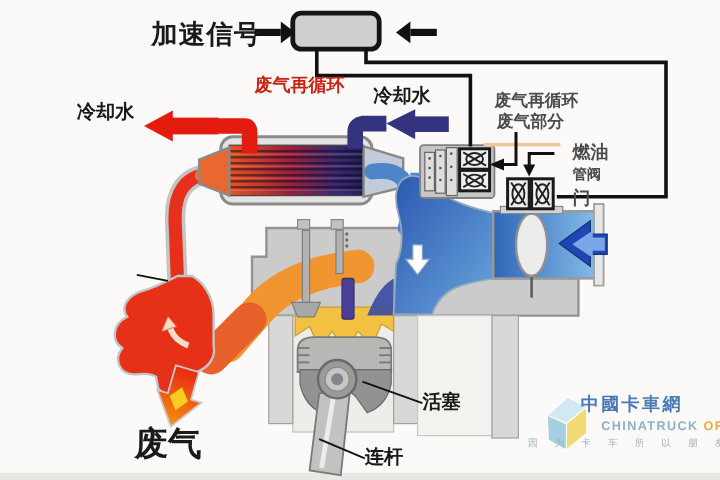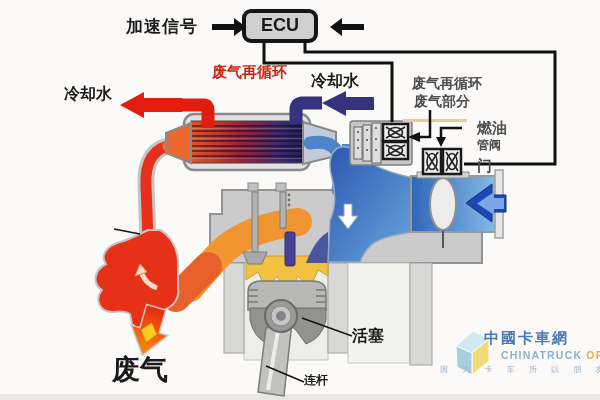--- a/index.html
+++ b/index.html
@@ -246,33 +246,32 @@
     <line x1="304" y1="382" x2="266" y2="366" stroke="#111" stroke-width="1.5"></line>
   </g>
 
   <g opacity="0.92">
     <polygon points="456,346 473,331 489,339 472,353" fill="#cde8f2" stroke="#ffffff"></polygon>
     <polygon points="472,353 489,339 489,361 472,375" fill="#f2d86a" stroke="#ffffff"></polygon>
     <polygon points="456,346 472,353 472,375 457,367" fill="#9fcce0" stroke="#ffffff"></polygon>
   </g>
 </svg>
 
-<div class="lbl" style="left:126px;top:18px;font-size:17px;letter-spacing:1px;">加速信号</div>
-<div class="lbl" style="left:244px;top:16px;width:72px;text-align:center;font-size:18px;">ECU</div>
+<div class="lbl" style="left:126px;top:18px;font-size:22px;letter-spacing:1px;">加速信号</div>
 <div class="lbl" style="left:64px;top:86px;font-size:16px;">冷却水</div>
 <div class="lbl red" style="left:212px;top:64px;font-size:15px;">废气再循环</div>
 <div class="lbl" style="left:311px;top:73px;font-size:16px;">冷却水</div>
 <div class="lbl gray" style="left:412px;top:76px;font-size:14px;">废气再循环</div>
 <div class="lbl gray" style="left:414px;top:94px;font-size:14px;">废气部分</div>
 <div class="lbl gray" style="left:477px;top:120px;font-size:15px;">燃油</div>
 <div class="lbl gray" style="left:477px;top:139px;font-size:12px;">管阀</div>
 <div class="lbl gray" style="left:477px;top:158px;font-size:15px;">门</div>
 <div class="lbl" style="left:112px;top:356px;font-size:28px;">废气</div>
 <div class="lbl" style="left:352px;top:328px;font-size:16px;">活塞</div>
-<div class="lbl" style="left:304px;top:374px;font-size:12px;">连杆</div>
+<div class="lbl" style="left:304px;top:374px;font-size:16px;">连杆</div>
 
 <div class="wm" style="left:484px;top:330px;font-size:15px;font-weight:bold;color:#4a7ab5;letter-spacing:2px;">中國卡車網</div>
 <div class="wm" style="left:501px;top:350px;font-size:10.5px;font-weight:bold;letter-spacing:1.2px;">
   <span style="color:#8fb0cc;text-align:right;">CHINATRUCK</span>
   <span style="color:#f2a83a;">ORG</span>
 </div>
 <div class="wm" style="left:440px;top:366px;font-size:8px;color:#9cb0c4;letter-spacing:6px;">因 为 卡 车 所 以 朋 友</div>
 
 </div>
 

